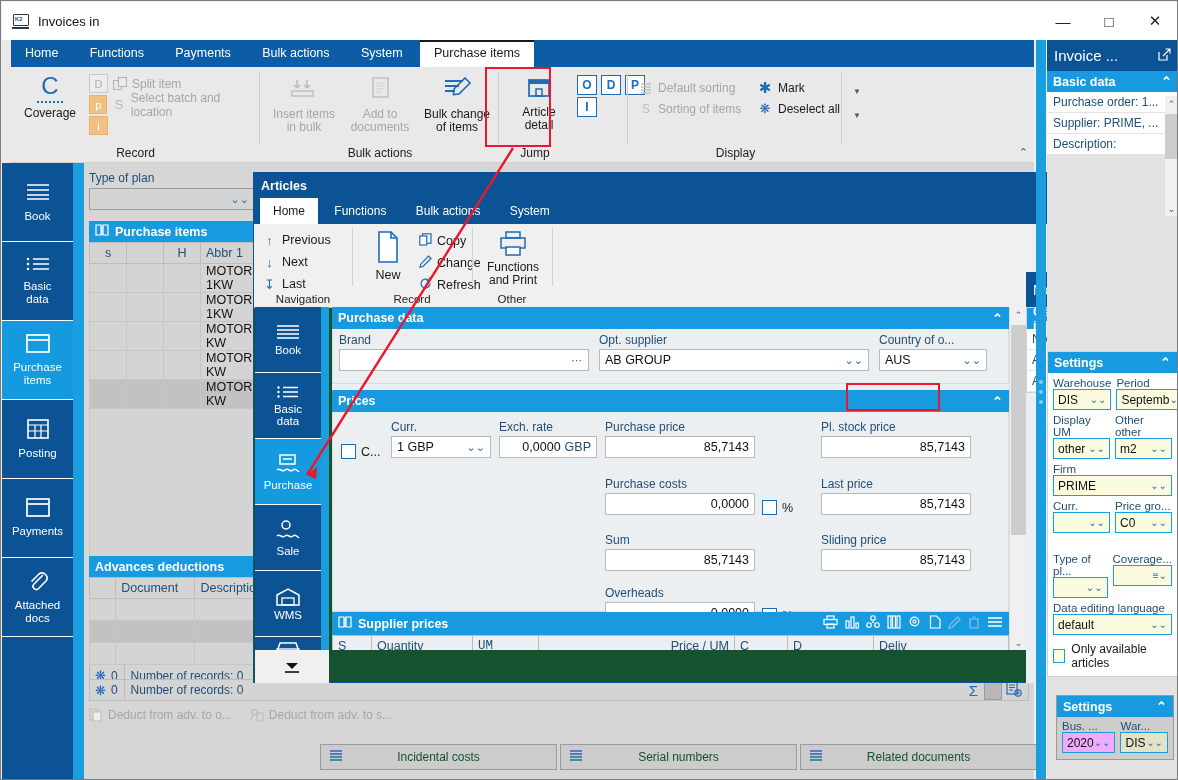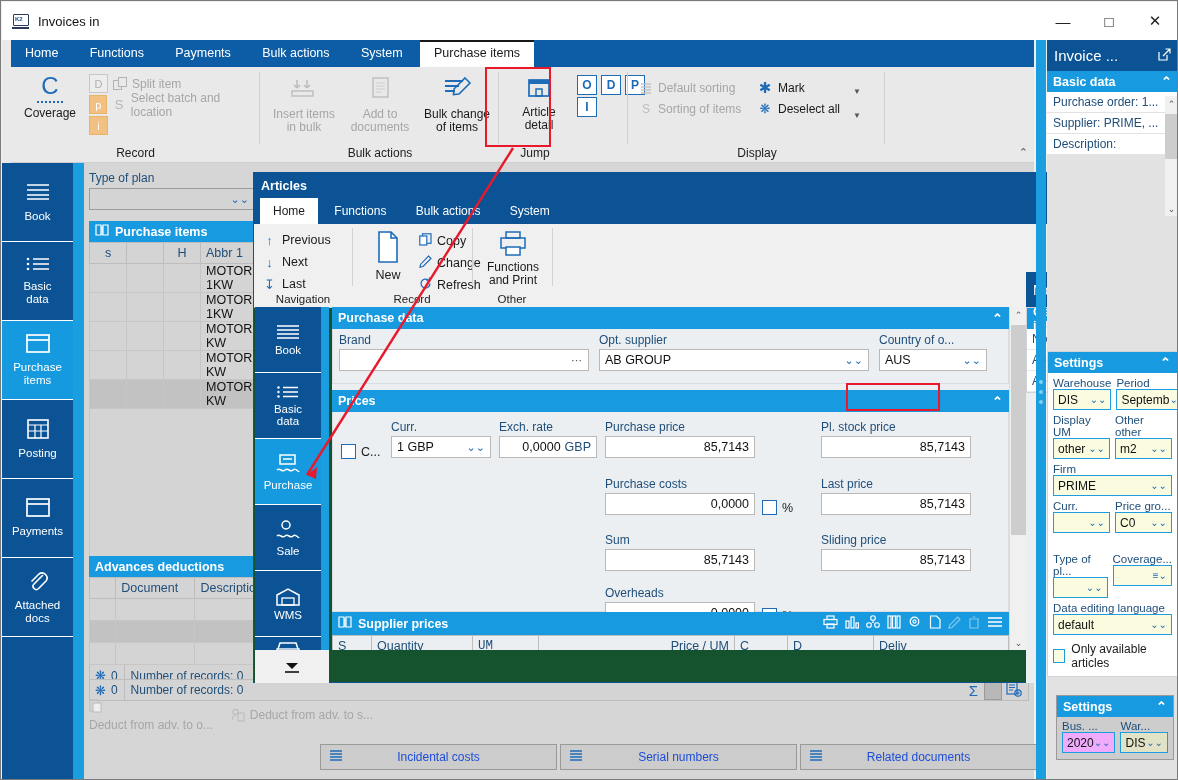--- a/index.html
+++ b/index.html
@@ -76,21 +76,21 @@
   table.grid th{background:#d4d4d4;border:1px solid #bdbdbd;font-weight:normal;color:#1f4e79;
                 height:20px;text-align:left;padding:0 5px;font-size:12.5px;}
   table.grid td{border:1px solid #c6c6c6;height:21px;padding:0 5px;color:#111;background:#d4d4d4;}
   table.grid tr.sel td{background:#c2c2c2;}
 
   .statusbar{height:22px;background:#d4d4d4;border:1px solid #bdbdbd;border-top:none;
              display:flex;align-items:center;font-size:12px;color:#1f4e79;box-sizing:border-box;}
   .statusbar .cnt{border-left:1px solid #bdbdbd;height:100%;display:flex;align-items:center;padding:0 6px;}
 
   .botbtn{height:24px;background:#cccccc;border:1px solid #9a9a9a;display:flex;align-items:center;
-          justify-content:center;position:relative;font-size:12px;color:#1d4ed8;cursor:default;}
+          justify-content:center;position:relative;font-size:12px;color:#14532d;cursor:default;}
   .botbtn .hb{position:absolute;left:8px;top:4px;}
 
   
   .artwin{position:absolute;left:252px;top:171px;width:910px;height:511px;background:#14532d;
           border:1px solid #0b5394;box-sizing:border-box;}
   .art-title{height:25px;background:#0b5394;color:#fff;display:flex;align-items:center;
              padding:0 7px;font-weight:bold;font-size:12.5px;}
   .art-wbtns{margin-left:auto;display:flex;gap:12px;padding-right:4px;}
   .art-wbtn{color:#fff;font-size:14px;cursor:default;line-height:14px;}
   .art-tabs{height:26px;background:#0b5394;padding-left:6px;box-sizing:border-box;}
@@ -229,21 +229,21 @@
           <span class="boxkey">D</span>
           <span class="boxkey">P</span>
         </div>
         <div style="position:absolute;left:77px;top:30px;">
           <span class="boxkey">I</span>
         </div>
         <div class="rgroup-label" style="left:0;width:70px;">Jump</div>
         <div class="rgroup-sep" style="right:0;"></div>
       </div>
 
-      <div class="rgroup" style="left:618px;width:256px;">
+      <div class="rgroup" style="left:618px;width:213px;">
         <div style="position:absolute;left:10px;top:10px;">
           <div class="small-item">
             <svg width="14" height="14" viewBox="0 0 14 14">
               <path d="M2 3h10 M2 6h10 M2 9h10 M2 12h10" stroke="#c4c4c4" stroke-width="1.3"></path>
             </svg>
             <span class="txt">Default sorting</span>
           </div>
           <div class="small-item">
             <span style="color:#bdbdbd;width:14px;text-align:center;font-size:12px;">S</span>
             <span class="txt">Sorting of items</span>
@@ -443,21 +443,21 @@
         <svg width="16" height="16" viewBox="0 0 16 16">
             <rect x="1" y="1" width="10" height="12" fill="none" stroke="#1e6bb8" stroke-width="1.2"></rect>
             <path d="M3 4h6 M3 6.5h6 M3 9h4" stroke="#1e6bb8" stroke-width="1"></path>
             <circle cx="12" cy="12" r="3.2" fill="none" stroke="#1e6bb8" stroke-width="1.2"></circle>
             <path d="M12 10.3v3.4 M10.3 12h3.4" stroke="#1e6bb8" stroke-width="1"></path>
           </svg>
       </span>
     </div>
 
     <div style="position:absolute;left:5px;top:540px;width:940px;height:24px;display:flex;align-items:center;gap:18px;color:#a6a6a6;font-size:12px;">
-      <span style="display:flex;align-items:flex-start;gap:5px;flex-direction:column;">
+      <span style="display:flex;align-items:center;gap:5px;">
         <svg width="14" height="14" viewBox="0 0 14 14">
             <rect x="1" y="1" width="8" height="11" fill="none" stroke="#bdbdbd" stroke-width="1.1"></rect>
             <rect x="4" y="4" width="8" height="9" fill="#eee" stroke="#bdbdbd" stroke-width="1.1"></rect>
           </svg>
         <span>Deduct from adv. to o...</span>
       </span>
       <span style="display:flex;align-items:center;gap:5px;">
         <svg width="14" height="14" viewBox="0 0 14 14">
             <circle cx="4.5" cy="4" r="2.6" fill="none" stroke="#bdbdbd" stroke-width="1.1"></circle>
             <path d="M1.3 12c0-2.6 1.4-4.2 3.2-4.2" fill="none" stroke="#bdbdbd" stroke-width="1.1"></path>

